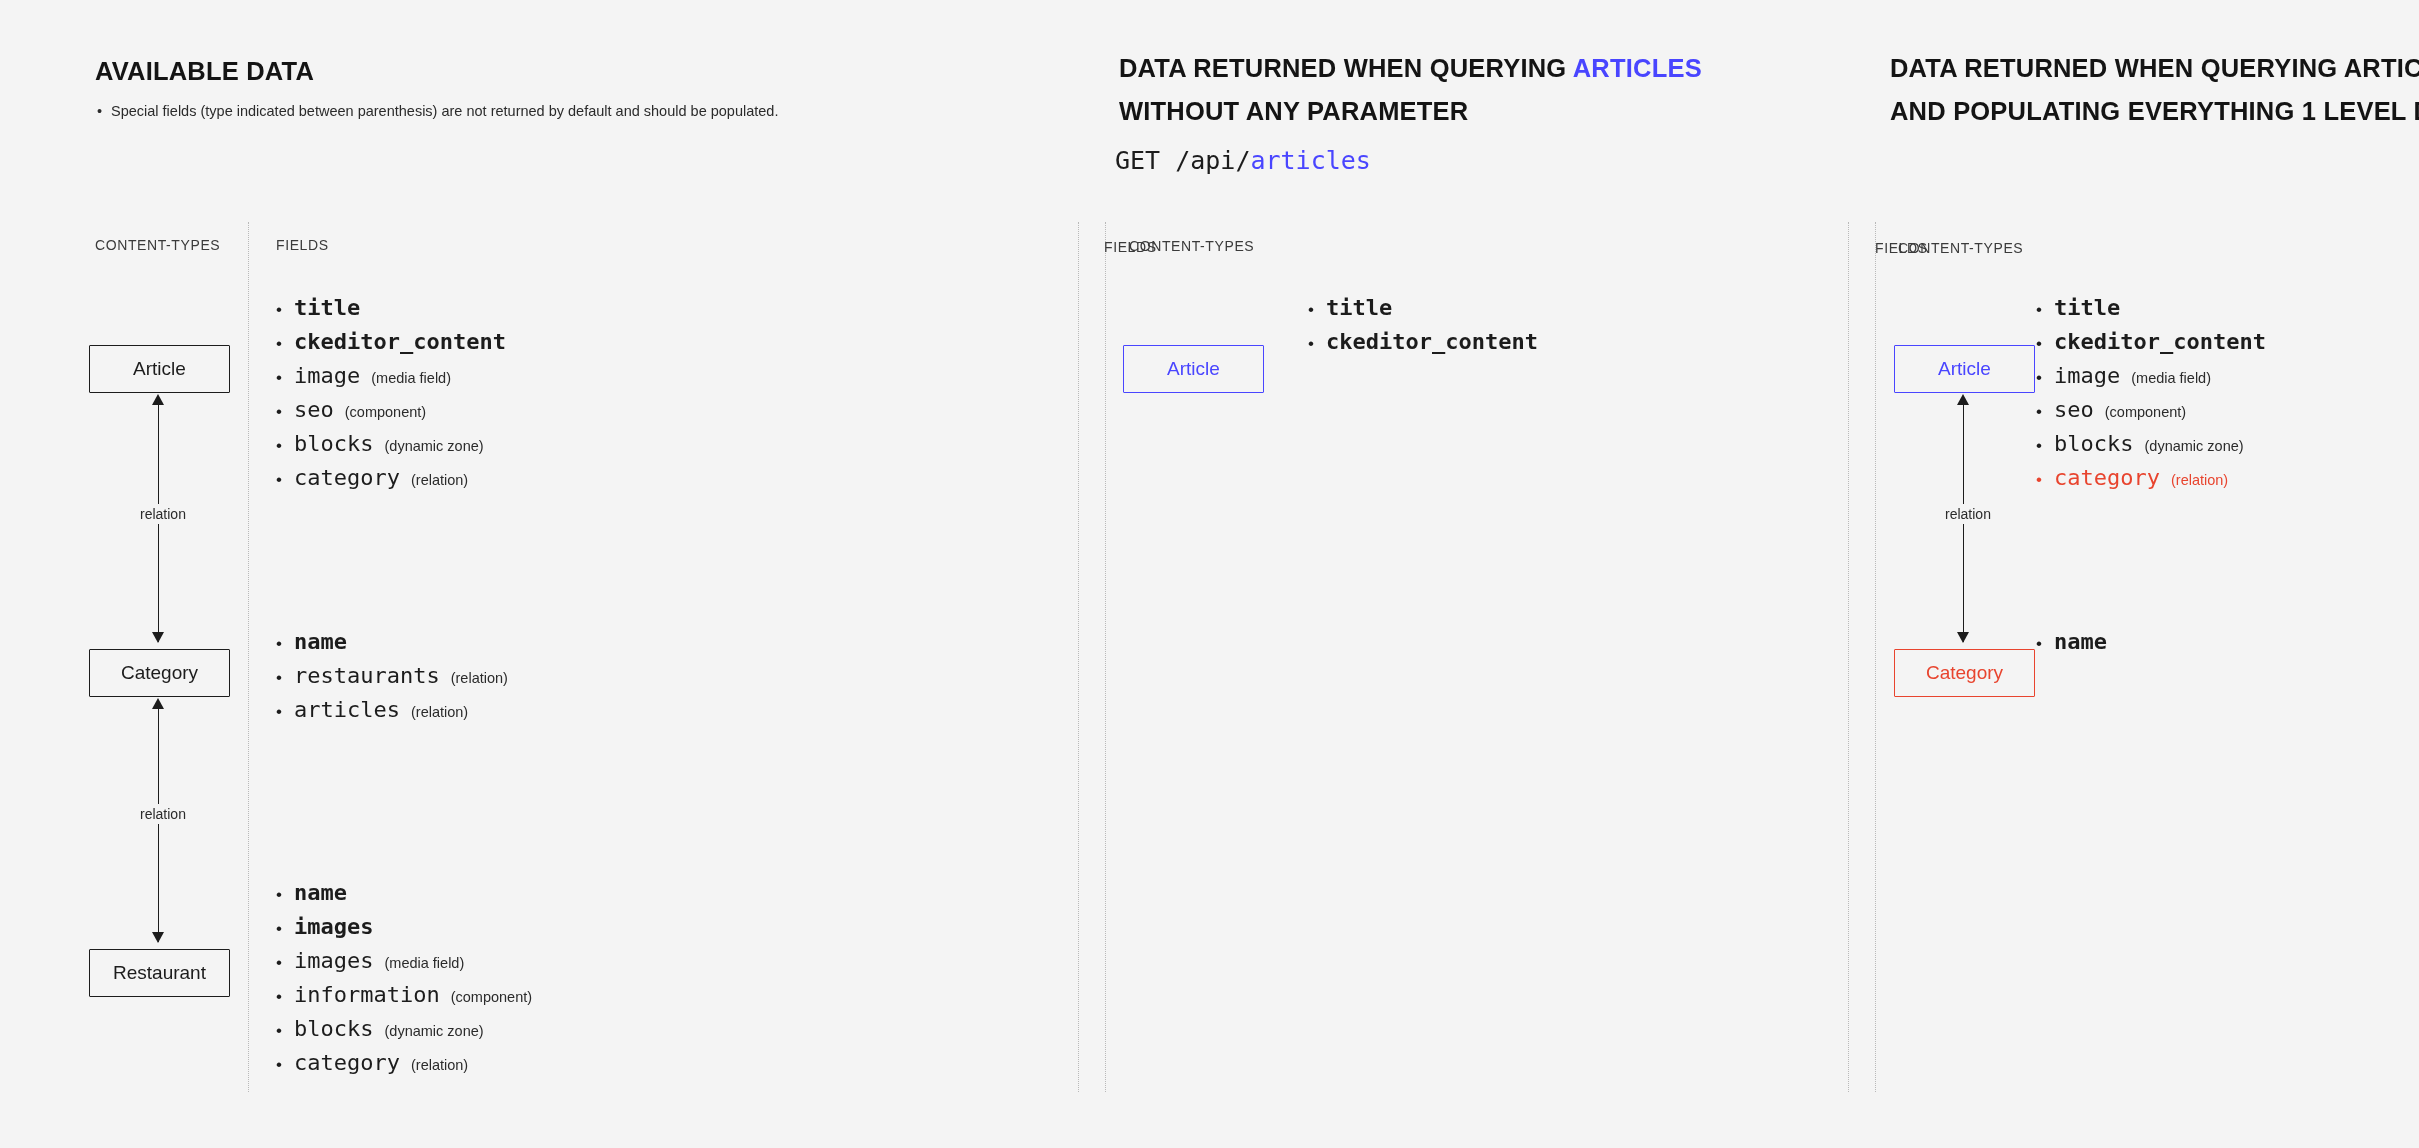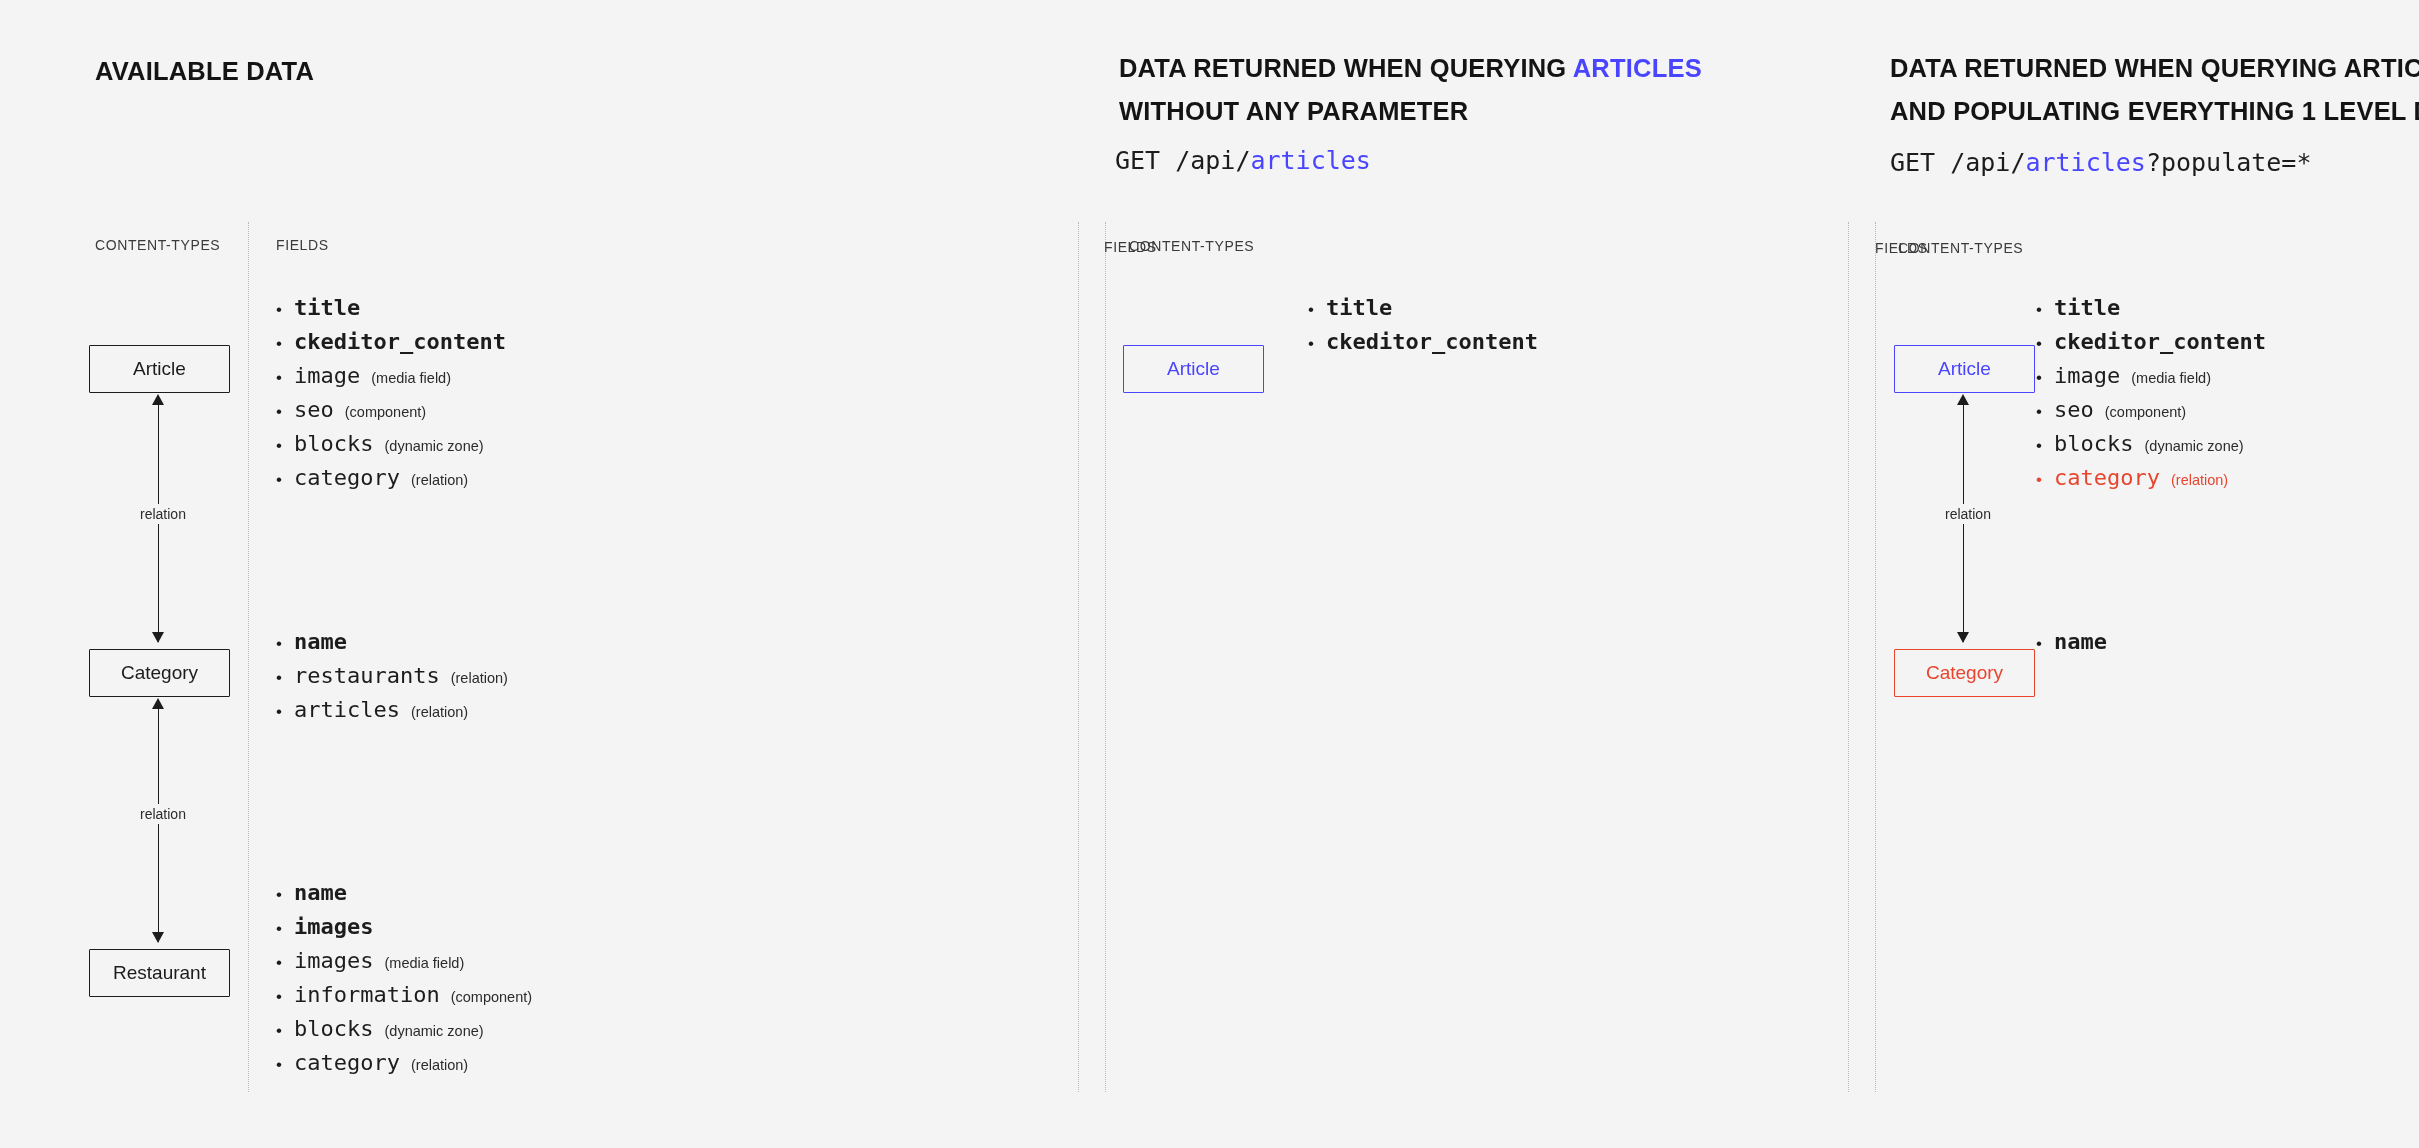--- a/index.html
+++ b/index.html
@@ -187,20 +187,21 @@
   <div class="panel-divider" id="divider-4"></div>
   <div class="panel-divider" id="divider-5"></div>
   <div class="panel-divider" id="divider-6"></div>
 
   <div class="panel" id="panel-available">
 
     <div class="heading" style="left:95px; top:55px;">AVAILABLE DATA</div>
 
     <div class="subnote" style="left:95px; top:101px; width:720px;">
       <ul>
+        <li><span>Special fields (type indicated between parenthesis) are not returned by default and should be populated.</span></li>
       </ul>
     </div>
 
     <div class="collabel" style="left:95px; top:237px;">CONTENT-TYPES</div>
     <div class="collabel" style="left:276px; top:237px;">FIELDS</div>
 
     <div class="ctbox" style="left:89px; top:345px; width:141px; height:48px;">
       <span>Article</span>
     </div>
     <div class="ctbox" style="left:89px; top:649px; width:141px; height:48px;">
@@ -330,23 +331,20 @@
           <span class="name">ckeditor_content</span>
         </div>
     </div>
   </div>
 
   <div class="panel" id="panel-populate">
 
     <div class="heading" style="left:42px; top:52px;">DATA RETURNED WHEN QUERYING ARTICLES</div>
     <div class="heading" style="left:42px; top:95px;">AND POPULATING EVERYTHING 1 LEVEL DEEP</div>
 
-    <div class="getline" style="left:42px; top:148px;">
-      <span>GET /api/</span><span class="accent">articles</span><span>?populate=*</span>
-    </div>
 
     <div class="collabel" style="left:50px; top:240px;">CONTENT-TYPES</div>
     <div class="collabel" style="left:27px; top:240px; margin-left:0;">FIELDS</div>
 
     <div class="ctbox blue" style="left:46px; top:345px; width:141px; height:48px;">
       <span>Article</span>
     </div>
     <div class="ctbox red" style="left:46px; top:649px; width:141px; height:48px;">
       <span>Category</span>
     </div>

